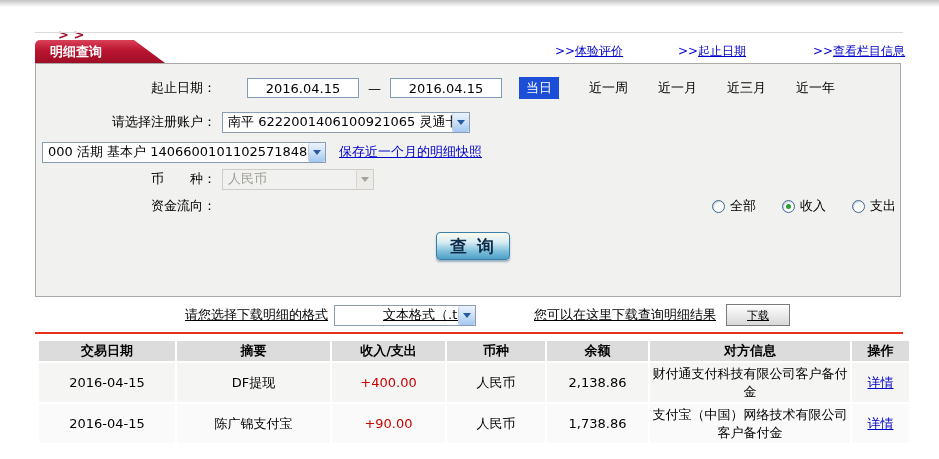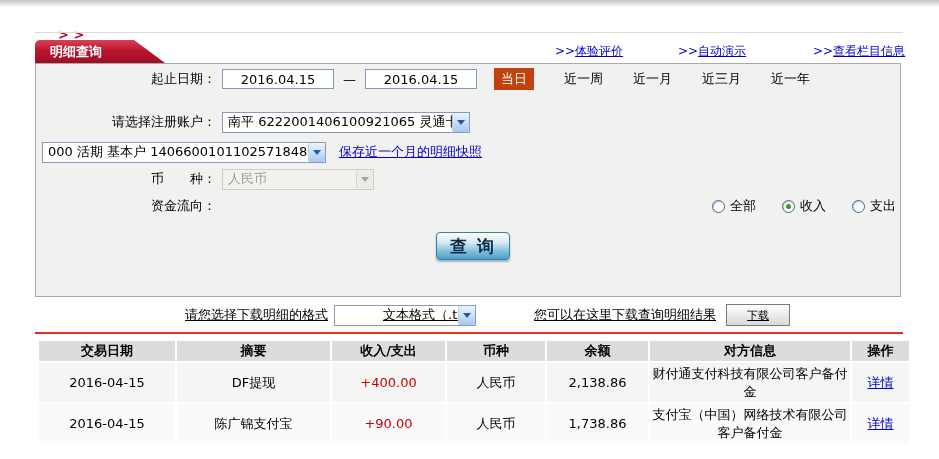--- a/index.html
+++ b/index.html
@@ -25,28 +25,28 @@
   .hlink { position: absolute; top: 43px; font-size: 12px; color: #0000cc; cursor: pointer; white-space: nowrap; }
   .hlink .pfx { text-decoration: none; }
   .hlink .lbl { text-decoration: underline; }
   .hlink1 { left: 555px; } .hlink2 { left: 678px; } .hlink3 { left: 813px; }
 
   .panel { position: absolute; top: 63px; left: 35px; width: 866px; height: 234px;
     background: #f1f1f0; border: 1px solid #a9a9a9; }
 
   .frow { position: absolute; left: 0; width: 860px; height: 22px; display: flex; align-items: center;
     font-size: 13px; color: #000; }
-  .r1 { top: 4px; } .r2 { top: 47px; } .r3 { top: 77px; } .r4 { top: 104px; } .r5 { top: 131px; justify-content: space-between; }
+  .r1 { top: 13px; gap: 25px; } .r2 { top: 47px; } .r3 { top: 77px; } .r4 { top: 104px; } .r5 { top: 131px; justify-content: space-between; }
   .flabel { width: 180px; text-align: right; white-space: pre; flex: none; }
   .ctrl { margin-left: 6px; display: flex; align-items: center; }
 
   .dinput { width: 112px; height: 20px; border: 1px solid #7f9db9; background: #fff;
     text-align: center; font-size: 13px; font-family: inherit; padding: 0; }
   .dash { margin: 0 9px; font-size: 13px; }
-  .today { margin-left: 17px; background: #c2410c; color: #fff; font-size: 13px;
+  .today { margin-left: 17px; background: #1d4ed8; color: #fff; font-size: 13px;
     padding: 2px 7px; cursor: pointer; }
   .qrange { margin-left: 30px; font-size: 13px; color: #000; cursor: pointer; }
 
   .sel { display: flex; align-items: center; border: 1px solid #8a9cb2; background: #fff;
     height: 21px; font-size: 13px; padding-left: 5px; white-space: pre; cursor: pointer; }
   .sel .sval { overflow: hidden; }
   .sel .arrow { margin-left: auto; width: 17px; height: 19px; flex: none;
     background: linear-gradient(180deg, #eaf3fd 0%, #cce0f8 50%, #a3c7f0 100%);
     border-left: 1px solid #bccde2; border-radius: 2px;
     display: flex; align-items: center; justify-content: center; }
@@ -113,21 +113,21 @@
   <div class="rule"></div>
 
   <div class="tab">
     <span>明细查询</span>
   </div>
 
   <a class="hlink hlink1">
     <span class="pfx">&gt;&gt;</span><span class="lbl">体验评价</span>
   </a>
   <a class="hlink hlink2">
-    <span class="pfx">&gt;&gt;</span><span class="lbl">自动演示</span>
+    <span class="pfx">&gt;&gt;</span><span class="lbl">起止日期</span>
   </a>
   <a class="hlink hlink3">
     <span class="pfx">&gt;&gt;</span><span class="lbl">查看栏目信息</span>
   </a>
 
   <div class="panel">
 
     <div class="frow r1">
       <span class="flabel">起止日期：</span>
       <span class="ctrl">

